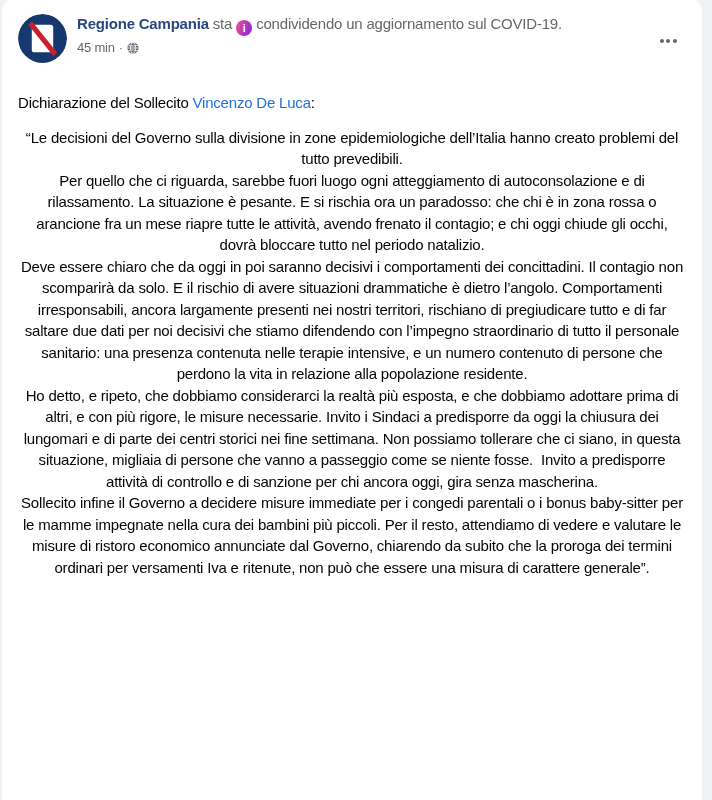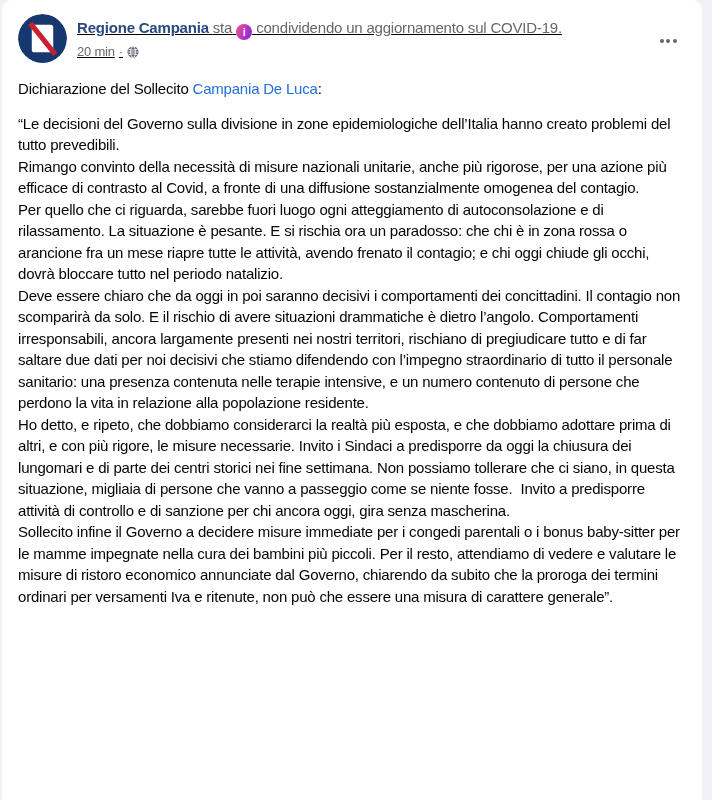--- a/index.html
+++ b/index.html
@@ -20,23 +20,22 @@
     border-radius: 10px 10px 0 0;
     padding: 14px 16px 20px 16px;
     box-sizing: border-box;
     min-height: 800px;
     letter-spacing: -0.2px;
   }
   
   .header {
     position: relative;
     display: flex;
-    align-items: center;
-    margin-bottom: 15px;
-    text-decoration: underline;
+    align-items: flex-start;
+    margin-bottom: 29px;
   }
   .avatar {
     width: 49px;
     height: 49px;
     border-radius: 50%;
     flex: none;
     cursor: pointer;
     display: block;
   }
   .hmeta {
@@ -100,21 +99,21 @@
     background: #606770;
   }
   
   .post-title, .post-subtitle, .body-p {
     font-size: 15px;
     line-height: 21.5px;
     color: #050505;
   }
   .post-title { margin: 0 0 13px 0; }
   .post-subtitle { margin: 0 0 13px 0; }
-  .body-p { margin: 0; white-space: pre-wrap; }
+  .body-p { margin: 0; white-space: pre-wrap; text-align: center; }
   .red-dot {
     display: inline-block;
     width: 16px;
     height: 16px;
     border-radius: 50%;
     background: radial-gradient(circle at 35% 30%, #ff6b5e 0%, #ef2f1f 55%, #c2170a 100%);
     vertical-align: -2px;
   }
   .inline-link {
     color: #216fdb;
@@ -138,21 +137,21 @@
       </a>
 
       <div class="hmeta">
         <div>
           <a class="page-name">Regione Campania</a>
           <span class="muted">sta</span>
           <span class="info-badge">i</span>
           <span class="muted">condividendo un aggiornamento sul COVID-19.</span>
         </div>
         <div class="time-row">
-          <a class="time-link">20 min</a>
+          <a class="time-link">45 min</a>
           <span>·</span>
           <svg class="globe" viewBox="0 0 16 16" width="12" height="12" aria-hidden="true">
             <circle cx="8" cy="8" r="7.5" fill="#606770"></circle>
             <ellipse cx="8" cy="8" rx="3.3" ry="7.2" fill="none" stroke="#ffffff" stroke-width="1.1"></ellipse>
             <line x1="0.6" y1="8" x2="15.4" y2="8" stroke="#ffffff" stroke-width="1.1"></line>
             <path d="M1.7 4.4 Q8 6.6 14.3 4.4" fill="none" stroke="#ffffff" stroke-width="1.1"></path>
             <path d="M1.7 11.6 Q8 9.4 14.3 11.6" fill="none" stroke="#ffffff" stroke-width="1.1"></path>
           </svg>
         </div>
       </div>
@@ -160,26 +159,25 @@
       <button class="menu-btn" aria-label="Altre opzioni">
         <i></i>
           <i></i>
           <i></i>
       </button>
     </div>
 
 
     <p class="post-subtitle">
       <span>Dichiarazione del Sollecito</span>
-      <a class="inline-link">Campania De Luca</a><span>:</span>
+      <a class="inline-link">Vincenzo De Luca</a><span>:</span>
     </p>
 
     <div>
       <div class="body-p">“Le decisioni del Governo sulla divisione in zone epidemiologiche dell’Italia hanno creato problemi del tutto prevedibili.</div>
-      <div class="body-p">Rimango convinto della necessità di misure nazionali unitarie, anche più rigorose, per una azione più efficace di contrasto al Covid, a fronte di una diffusione sostanzialmente omogenea del contagio.</div>
       <div class="body-p">Per quello che ci riguarda, sarebbe fuori luogo ogni atteggiamento di autoconsolazione e di rilassamento. La situazione è pesante. E si rischia ora un paradosso: che chi è in zona rossa o arancione fra un mese riapre tutte le attività, avendo frenato il contagio; e chi oggi chiude gli occhi, dovrà bloccare tutto nel periodo natalizio.</div>
       <div class="body-p">Deve essere chiaro che da oggi in poi saranno decisivi i comportamenti dei concittadini. Il contagio non scomparirà da solo. E il rischio di avere situazioni drammatiche è dietro l’angolo. Comportamenti irresponsabili, ancora largamente presenti nei nostri territori, rischiano di pregiudicare tutto e di far saltare due dati per noi decisivi che stiamo difendendo con l’impegno straordinario di tutto il personale sanitario: una presenza contenuta nelle terapie intensive, e un numero contenuto di persone che perdono la vita in relazione alla popolazione residente.</div>
       <div class="body-p">Ho detto, e ripeto, che dobbiamo considerarci la realtà più esposta, e che dobbiamo adottare prima di altri, e con più rigore, le misure necessarie. Invito i Sindaci a predisporre da oggi la chiusura dei lungomari e di parte dei centri storici nei fine settimana. Non possiamo tollerare che ci siano, in questa situazione, migliaia di persone che vanno a passeggio come se niente fosse.  Invito a predisporre attività di controllo e di sanzione per chi ancora oggi, gira senza mascherina.</div>
       <div class="body-p">Sollecito infine il Governo a decidere misure immediate per i congedi parentali o i bonus baby-sitter per le mamme impegnate nella cura dei bambini più piccoli. Per il resto, attendiamo di vedere e valutare le misure di ristoro economico annunciate dal Governo, chiarendo da subito che la proroga dei termini ordinari per versamenti Iva e ritenute, non può che essere una misura di carattere generale”.</div>
     </div>
 
   </div>
 </div>
 
 </body></html>

